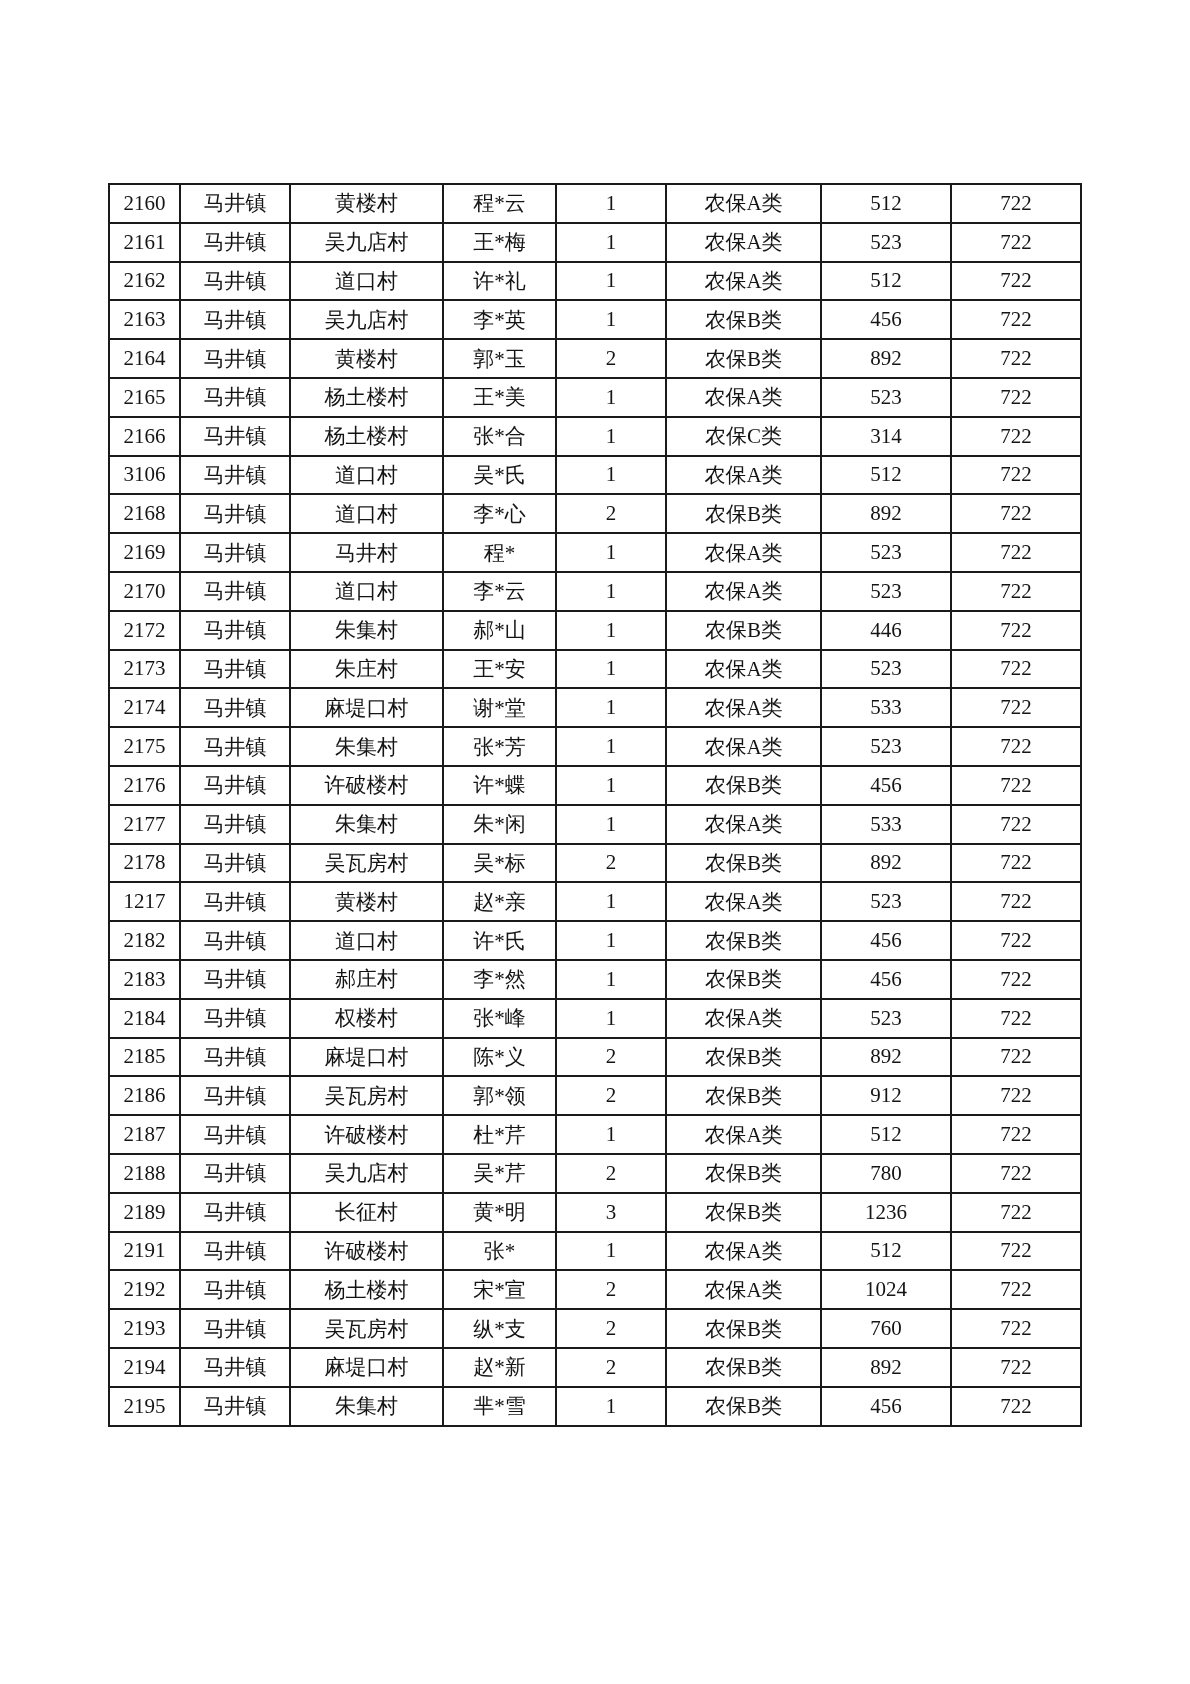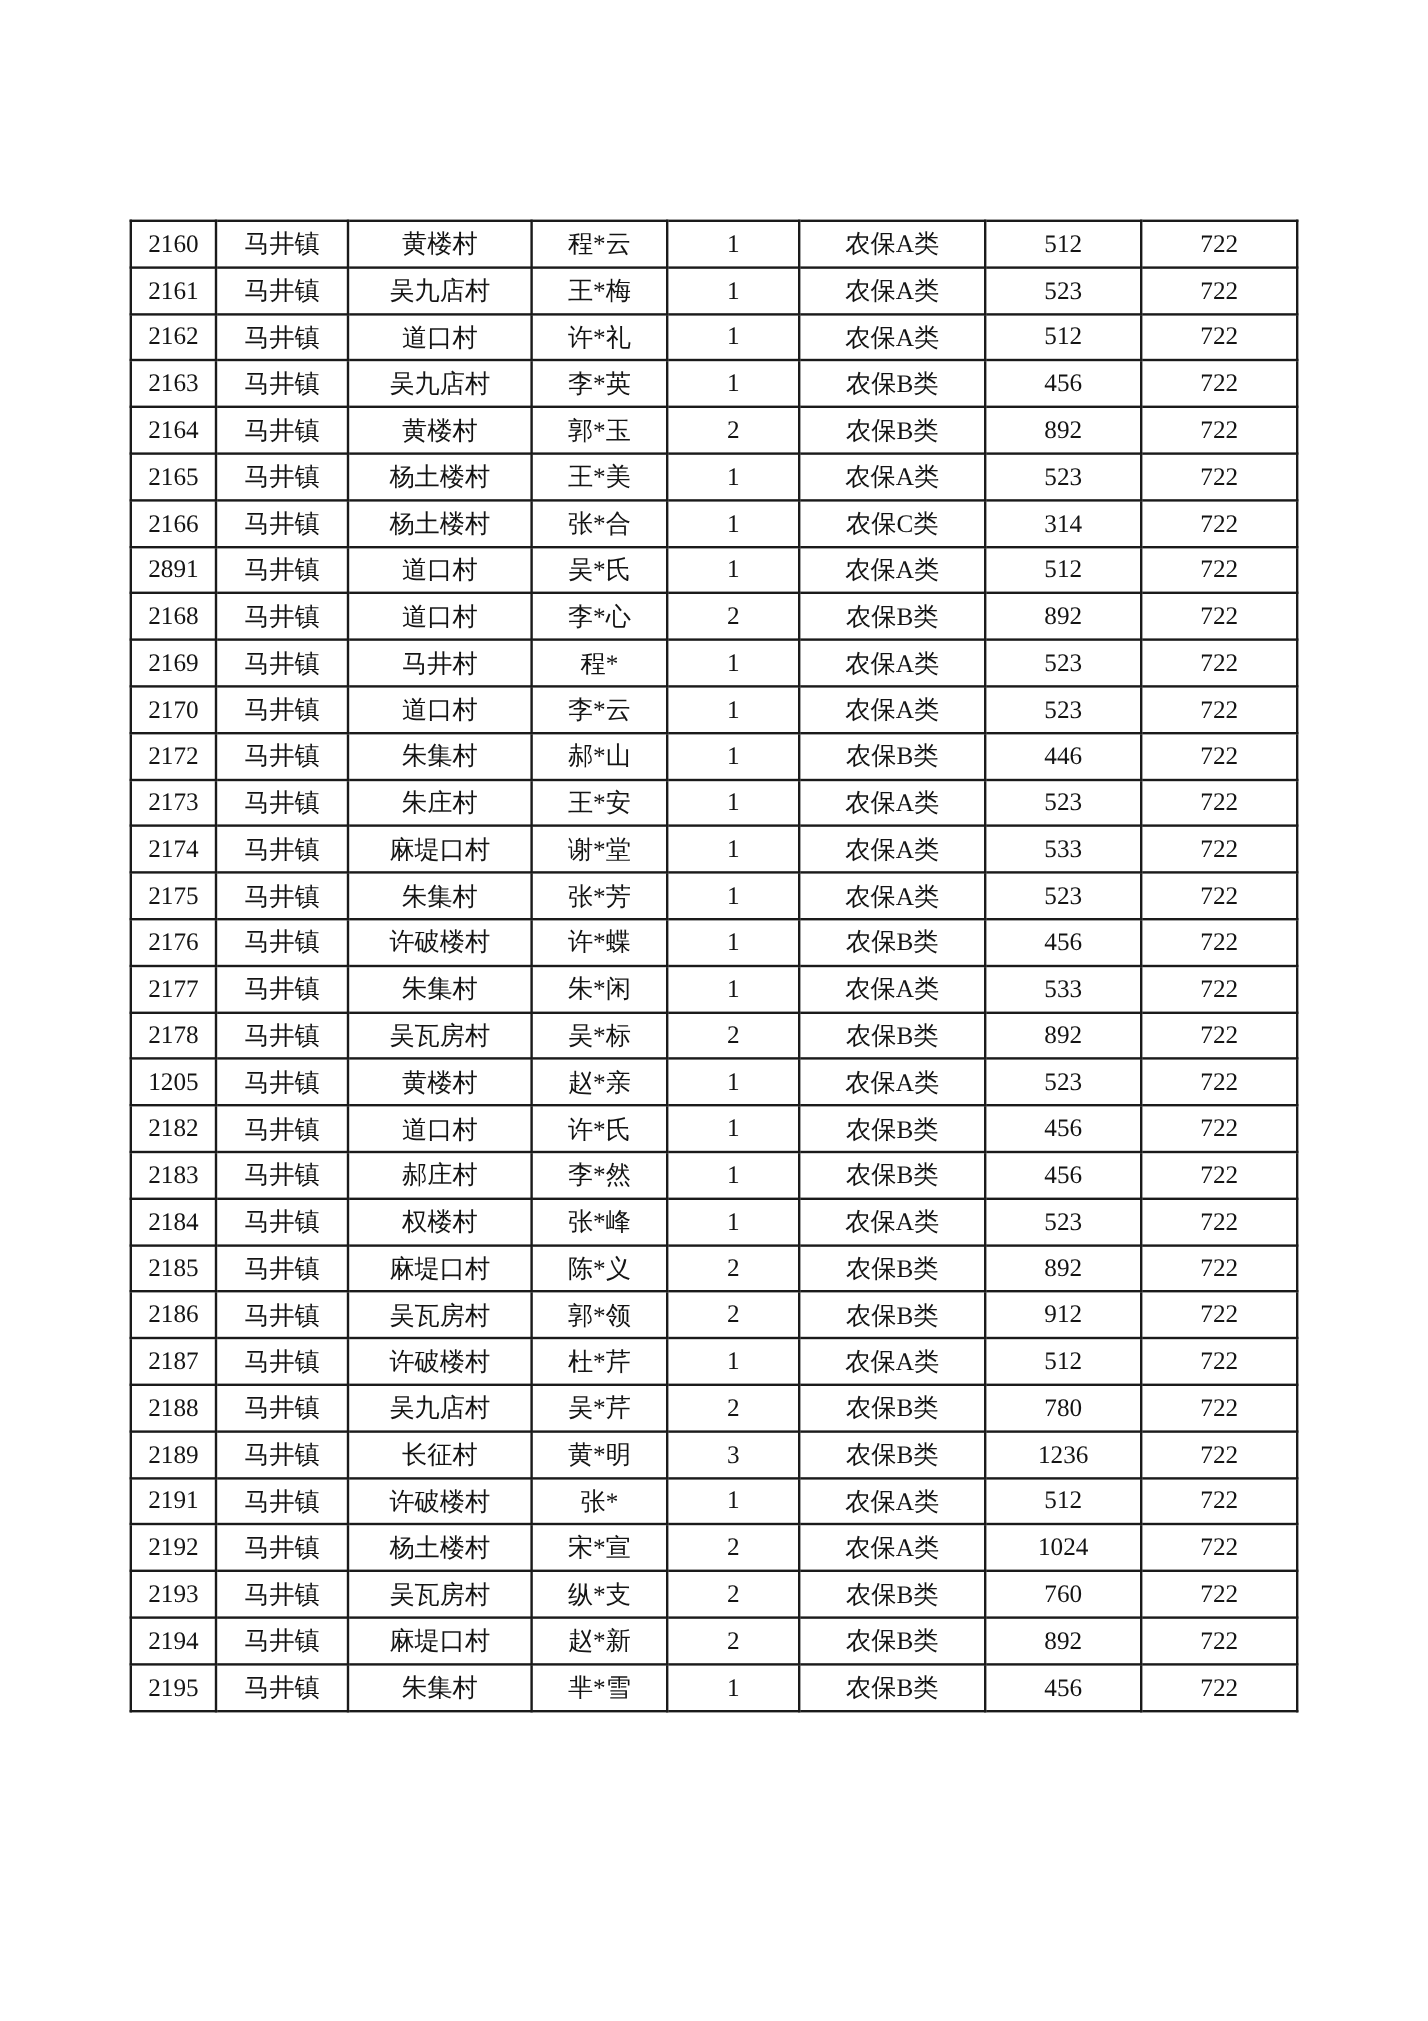--- a/index.html
+++ b/index.html
@@ -116,21 +116,21 @@
           <td>2166</td>
           <td>马井镇</td>
           <td>杨土楼村</td>
           <td>张*合</td>
           <td>1</td>
           <td>农保C类</td>
           <td>314</td>
           <td>722</td>
         </tr>
         <tr>
-          <td>2891</td>
+          <td>3106</td>
           <td>马井镇</td>
           <td>道口村</td>
           <td>吴*氏</td>
           <td>1</td>
           <td>农保A类</td>
           <td>512</td>
           <td>722</td>
         </tr>
         <tr>
           <td>2168</td>
@@ -226,21 +226,21 @@
           <td>2178</td>
           <td>马井镇</td>
           <td>吴瓦房村</td>
           <td>吴*标</td>
           <td>2</td>
           <td>农保B类</td>
           <td>892</td>
           <td>722</td>
         </tr>
         <tr>
-          <td>1205</td>
+          <td>1217</td>
           <td>马井镇</td>
           <td>黄楼村</td>
           <td>赵*亲</td>
           <td>1</td>
           <td>农保A类</td>
           <td>523</td>
           <td>722</td>
         </tr>
         <tr>
           <td>2182</td>

